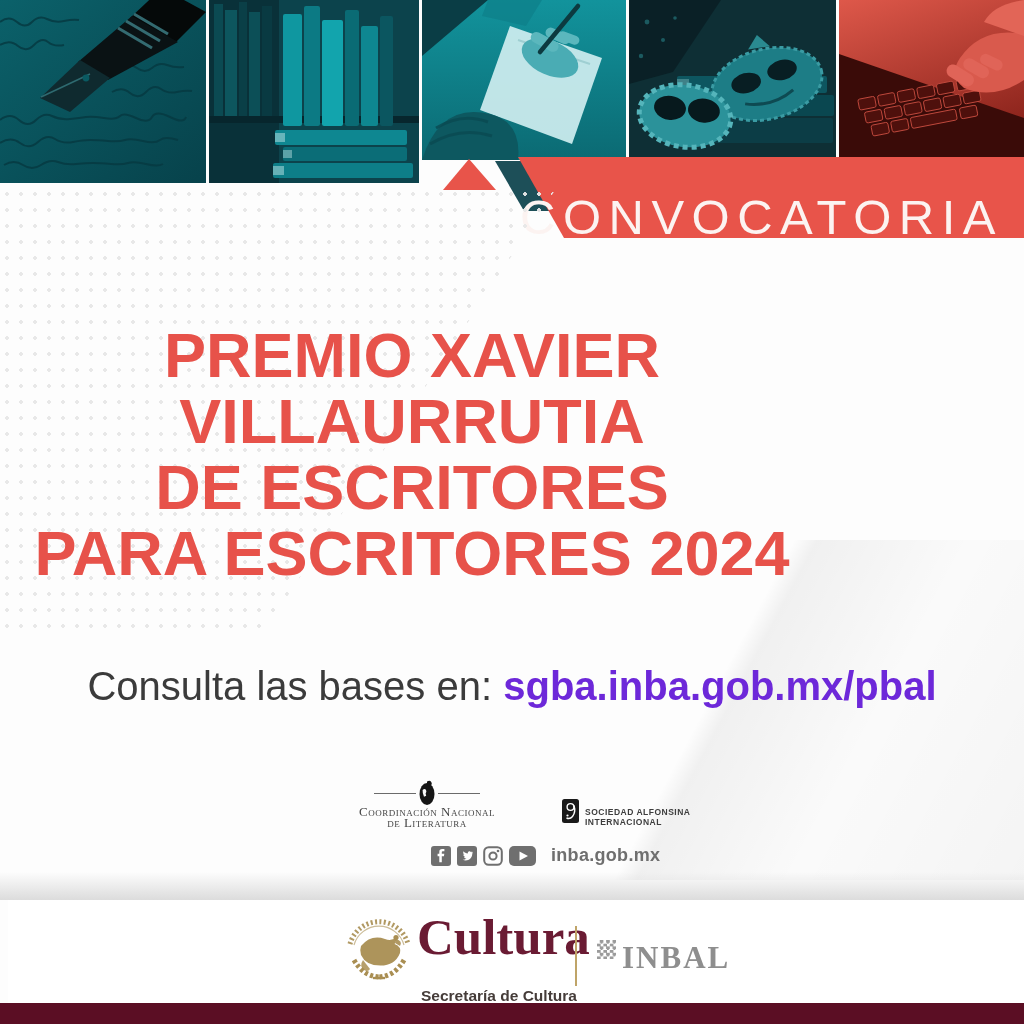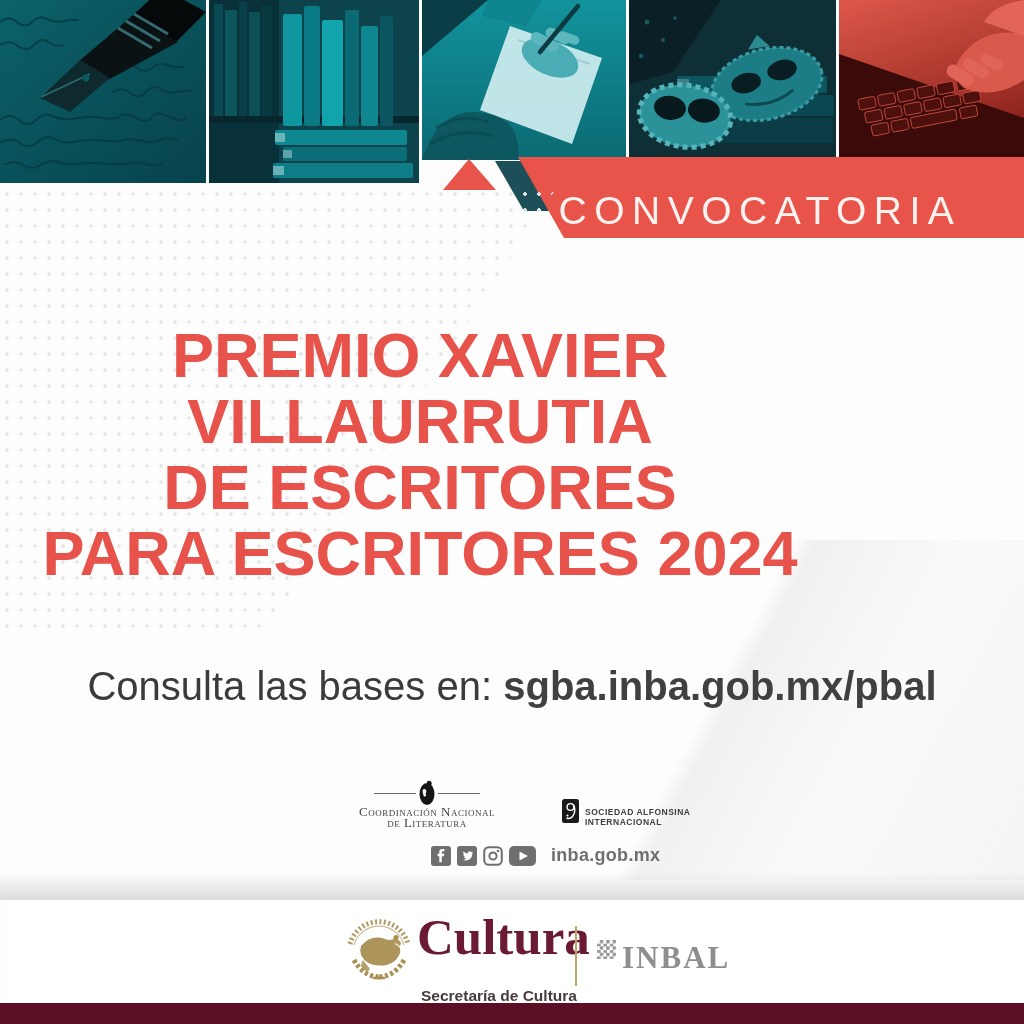--- a/index.html
+++ b/index.html
@@ -21,36 +21,36 @@
   }
   
   .sheen{
     position:absolute;left:430px;top:540px;width:594px;height:340px;
     background:linear-gradient(118deg, rgba(0,0,0,0) 47%, rgba(0,0,0,0.05) 50%, rgba(0,0,0,0.012) 70%, rgba(0,0,0,0.035) 100%);
   }
 
   .banner-shapes{position:absolute;left:0;top:150px;}
   .banner-label{
     position:absolute;left:520px;top:189px;width:480px;
-    text-align:center;font-size:39px;font-weight:400;letter-spacing:7.5px;
+    text-align:center;font-size:49px;font-weight:400;letter-spacing:7.5px;
     color:#fcf3f1;
   }
 
   .title{
-    position:absolute;left:8px;top:322px;width:824px;margin:0;
+    position:absolute;left:0;top:322px;width:824px;margin:0;
     text-align:center;font-size:63px;line-height:66px;font-weight:700;
     color:#e7524a;letter-spacing:0;
   }
   .title span{display:block;}
 
   .cta{
     position:absolute;left:0;top:664px;width:1024px;margin:0;
     text-align:center;font-size:40px;color:#3b3b3b;font-weight:400;
   }
-  .cta strong{font-weight:700;color:#404040;}
+  .cta strong{font-weight:700;color:#6d28d9;}
 
   
   .logo-lit{position:absolute;left:352px;top:780px;width:150px;text-align:center;color:#454545;}
   .logo-lit .row{display:flex;align-items:center;justify-content:center;height:26px;}
   .logo-lit .rule{width:42px;height:1px;background:#6b6b6b;}
   .logo-lit .cameo{margin:0 2px;}
   .logo-lit .l1,.logo-lit .l2{
     font-family:"Liberation Serif",serif;font-variant-caps:small-caps;
     font-size:13px;line-height:11px;letter-spacing:.5px;
   }

